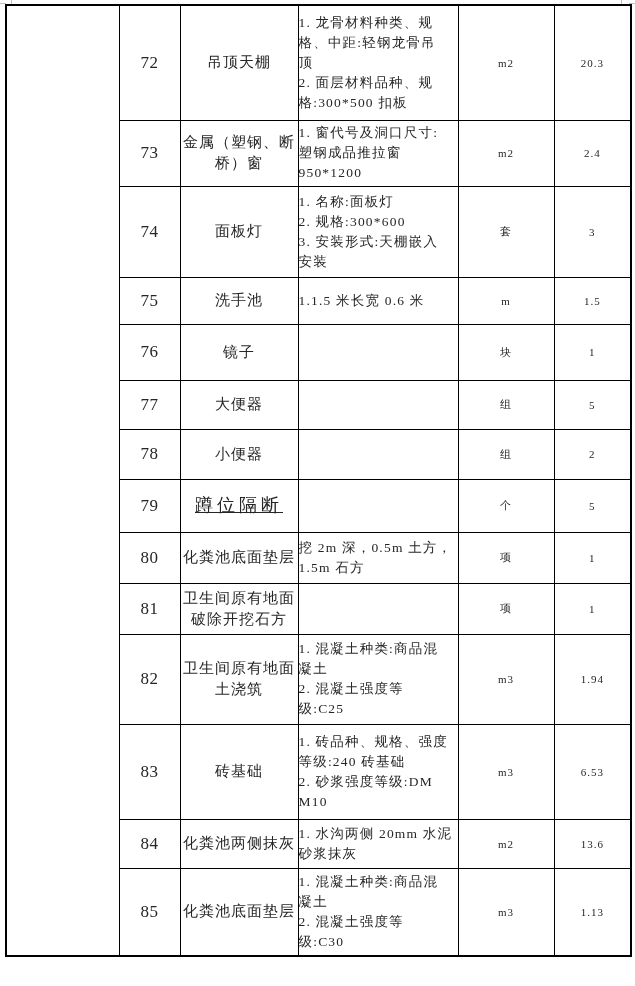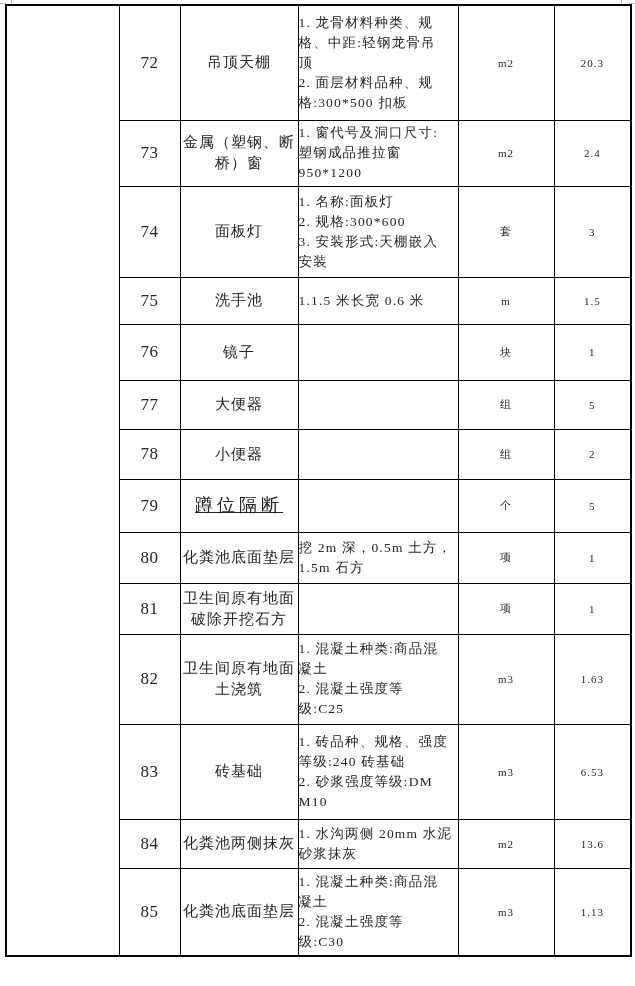--- a/index.html
+++ b/index.html
@@ -192,21 +192,21 @@
       </tr>
       <tr class="h10">
         <td class="num">82</td>
         <td class="name">卫生间原有地面
 土浇筑</td>
         <td class="desc">1. 混凝土种类:商品混
 凝土
 2. 混凝土强度等
 级:C25</td>
         <td class="unit">m3</td>
-        <td class="qty">1.63</td>
+        <td class="qty">1.94</td>
       </tr>
       <tr class="h11">
         <td class="num">83</td>
         <td class="name">砖基础</td>
         <td class="desc">1. 砖品种、规格、强度
 等级:240 砖基础
 2. 砂浆强度等级:DM
 M10</td>
         <td class="unit">m3</td>
         <td class="qty">6.53</td>

